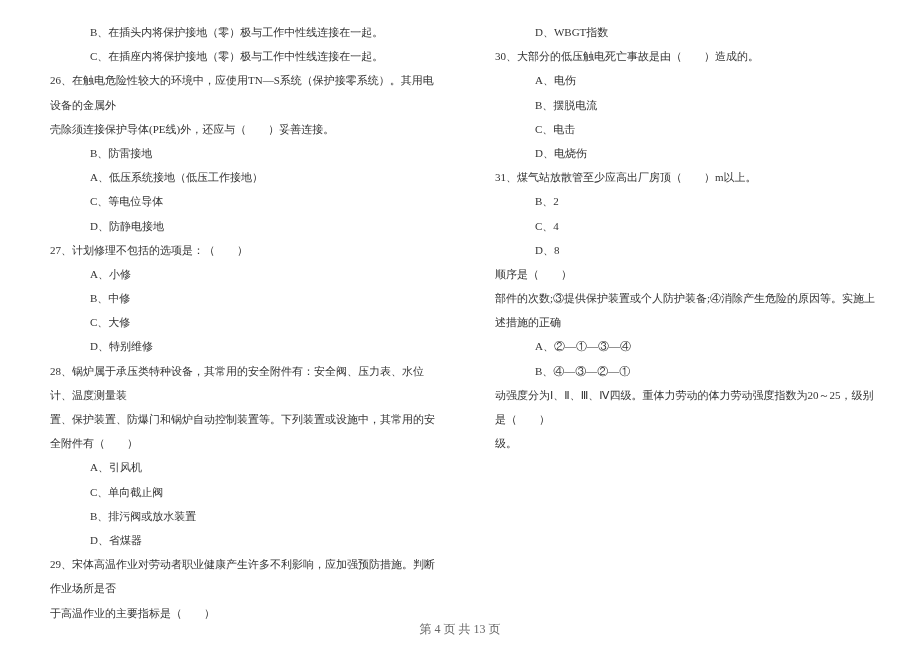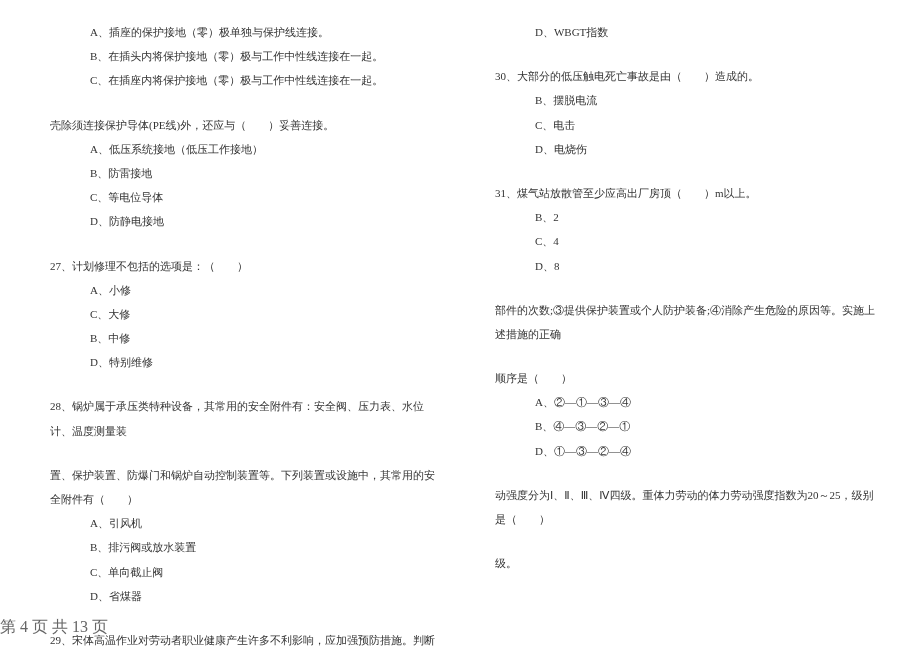--- a/index.html
+++ b/index.html
@@ -20,75 +20,74 @@
     }
     .column {
       flex: 1;
       line-height: 2.2;
     }
     .option {
       padding-left: 50px;
     }
     .question {
       padding-left: 10px;
-      margin-top: 20px;
     }
     .footer {
       position: absolute;
       bottom: 12px;
       left: 0;
       right: 0;
-      text-align: left;
-      font-size: 16px;
+      text-align: center;
+      font-size: 12px;
       color: #666;
     }
   </style>
 </head>
 <body>
 
 <div class="page">
   <div class="column">
-    <div class="option">A、插座的保护接地（零）极单独与保护线连接。</div>
     <div class="option">B、在插头内将保护接地（零）极与工作中性线连接在一起。</div>
     <div class="option">C、在插座内将保护接地（零）极与工作中性线连接在一起。</div>
+    <div class="question">26、在触电危险性较大的环境中，应使用TN—S系统（保护接零系统）。其用电设备的金属外</div>
     <div class="question">壳除须连接保护导体(PE线)外，还应与（　　）妥善连接。</div>
+    <div class="option">B、防雷接地</div>
     <div class="option">A、低压系统接地（低压工作接地）</div>
-    <div class="option">B、防雷接地</div>
     <div class="option">C、等电位导体</div>
     <div class="option">D、防静电接地</div>
     <div class="question">27、计划修理不包括的选项是：（　　）</div>
     <div class="option">A、小修</div>
+    <div class="option">B、中修</div>
     <div class="option">C、大修</div>
-    <div class="option">B、中修</div>
     <div class="option">D、特别维修</div>
     <div class="question">28、锅炉属于承压类特种设备，其常用的安全附件有：安全阀、压力表、水位计、温度测量装</div>
     <div class="question">置、保护装置、防爆门和锅炉自动控制装置等。下列装置或设施中，其常用的安全附件有（　　）</div>
     <div class="option">A、引风机</div>
+    <div class="option">C、单向截止阀</div>
     <div class="option">B、排污阀或放水装置</div>
-    <div class="option">C、单向截止阀</div>
     <div class="option">D、省煤器</div>
     <div class="question">29、宋体高温作业对劳动者职业健康产生许多不利影响，应加强预防措施。判断作业场所是否</div>
     <div class="question">于高温作业的主要指标是（　　）</div>
 
   </div>
 
   <div class="column">
     <div class="option">D、WBGT指数</div>
     <div class="question">30、大部分的低压触电死亡事故是由（　　）造成的。</div>
+    <div class="option">A、电伤</div>
     <div class="option">B、摆脱电流</div>
     <div class="option">C、电击</div>
     <div class="option">D、电烧伤</div>
     <div class="question">31、煤气站放散管至少应高出厂房顶（　　）m以上。</div>
     <div class="option">B、2</div>
     <div class="option">C、4</div>
     <div class="option">D、8</div>
+    <div class="question">顺序是（　　）</div>
     <div class="question">部件的次数;③提供保护装置或个人防护装备;④消除产生危险的原因等。实施上述措施的正确</div>
-    <div class="question">顺序是（　　）</div>
     <div class="option">A、②—①—③—④</div>
     <div class="option">B、④—③—②—①</div>
-    <div class="option">D、①—③—②—④</div>
     <div class="question">动强度分为Ⅰ、Ⅱ、Ⅲ、Ⅳ四级。重体力劳动的体力劳动强度指数为20～25，级别是（　　）</div>
     <div class="question">级。</div>
 
   </div>
 </div>
 
 <div class="footer">第 4 页 共 13 页</div>
 
 </body></html>

